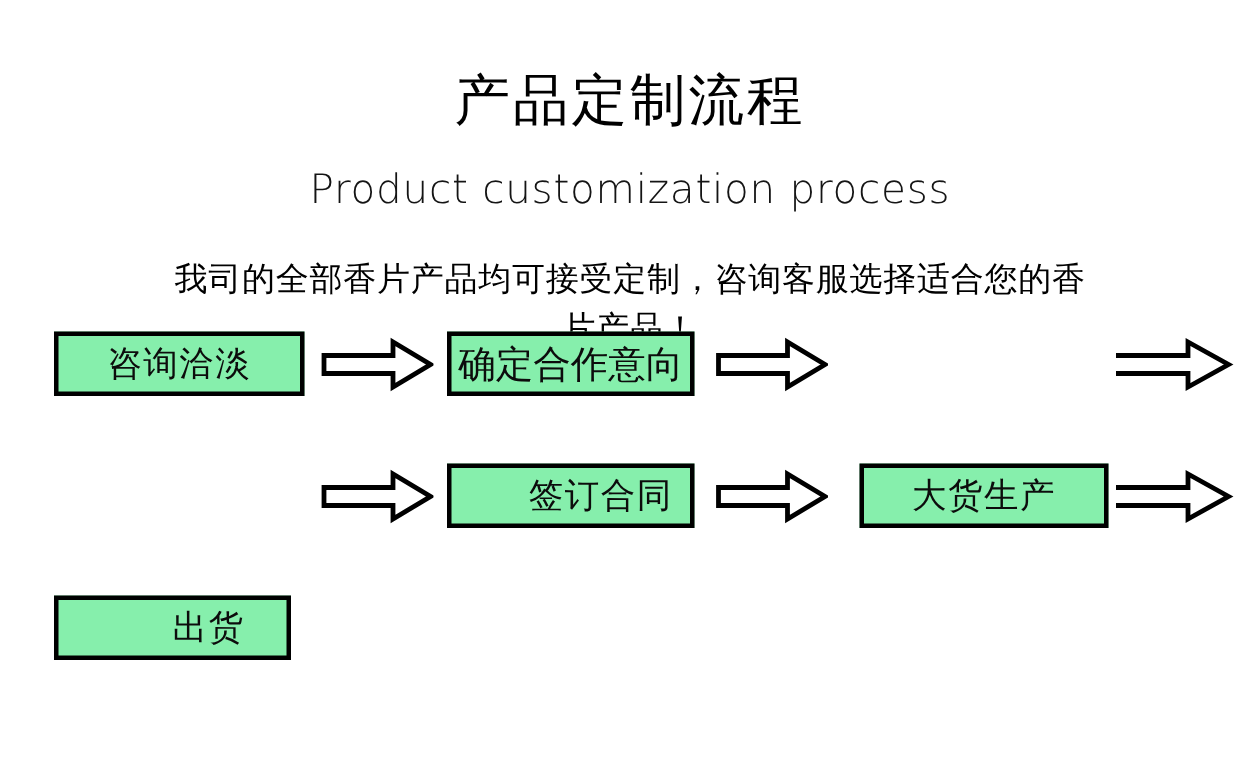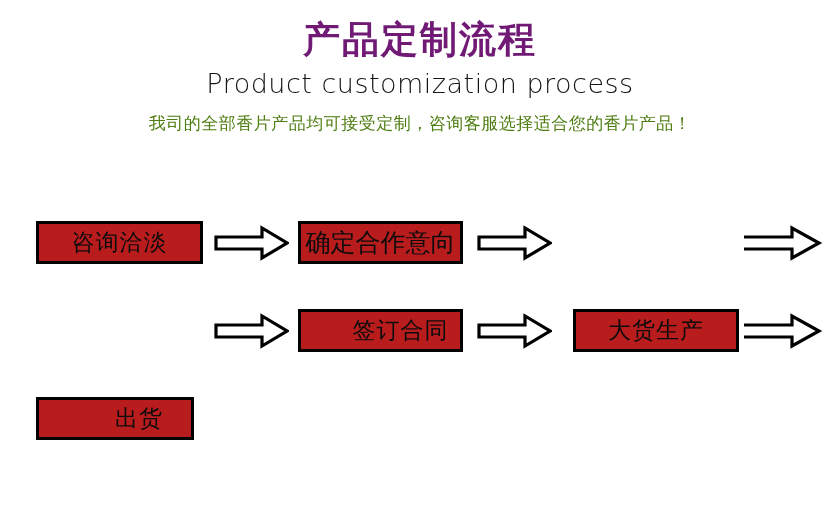--- a/index.html
+++ b/index.html
@@ -20,47 +20,47 @@
   
   .header {
     position: absolute;
     left: 0;
     top: 0;
     width: 840px;
     text-align: center;
   }
   .title-cn {
     margin: 0;
-    padding-top: 19px;
+    padding-top: 46px;
     font-family: "Liberation Sans", "DejaVu Sans", sans-serif;
     font-size: 37px;
-    font-weight: 700;
+    font-weight: 400;
     line-height: 1.12;
     letter-spacing: 2px;
-    color: #701a75;
+    color: #000000;
   }
   .title-en {
-    margin: 0;
+    margin: 16px;
     padding-top: 9px;
     font-family: "DejaVu Sans", "Liberation Sans", sans-serif;
     font-size: 27px;
     font-weight: 300;
     line-height: 1.1;
     letter-spacing: 0.5px;
     color: #141414;
   }
   .subtitle {
     margin: 0;
     padding-top: 12px;
     font-family: "Liberation Serif", "DejaVu Serif", serif;
-    font-size: 17px;
+    font-size: 22px;
     font-weight: 400;
     line-height: 1.48;
     letter-spacing: 0.5px;
-    color: #4d7c0f;
+    color: #000000;
     width: 620px;
     margin-left: auto;
     margin-right: auto;
   }
 
   
   .flow {
     position: absolute;
     left: 0;
     top: 221px;
@@ -69,21 +69,21 @@
   .flow-row {
     position: relative;
     height: 43px;
     margin-bottom: 45px;
   }
   .node {
     position: absolute;
     box-sizing: border-box;
     height: 43px;
     border: 3px solid #000000;
-    background: #b91c1c;
+    background: #86efac;
     display: flex;
     align-items: center;
     justify-content: center;
     font-family: "Liberation Sans", "DejaVu Sans", sans-serif;
     font-size: 23px;
     font-weight: 400;
     color: #0c0c0c;
     white-space: nowrap;
     letter-spacing: 1px;
   }

